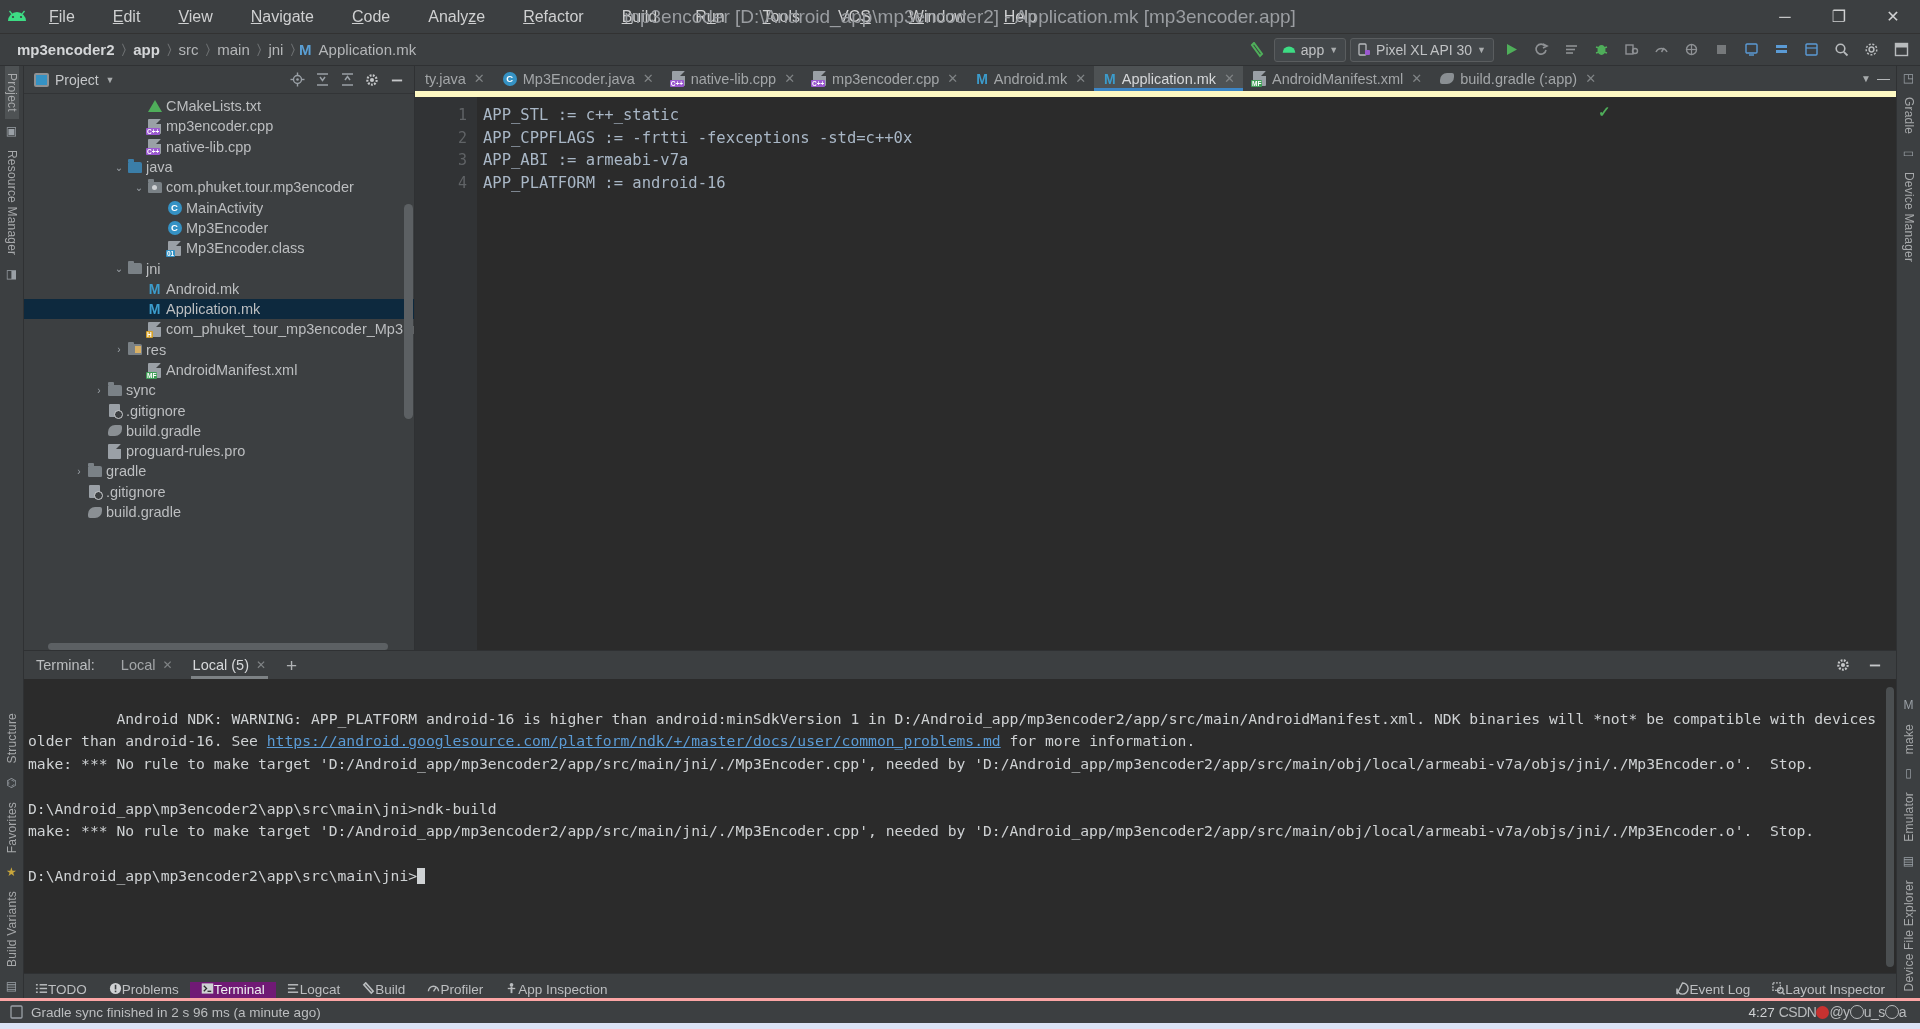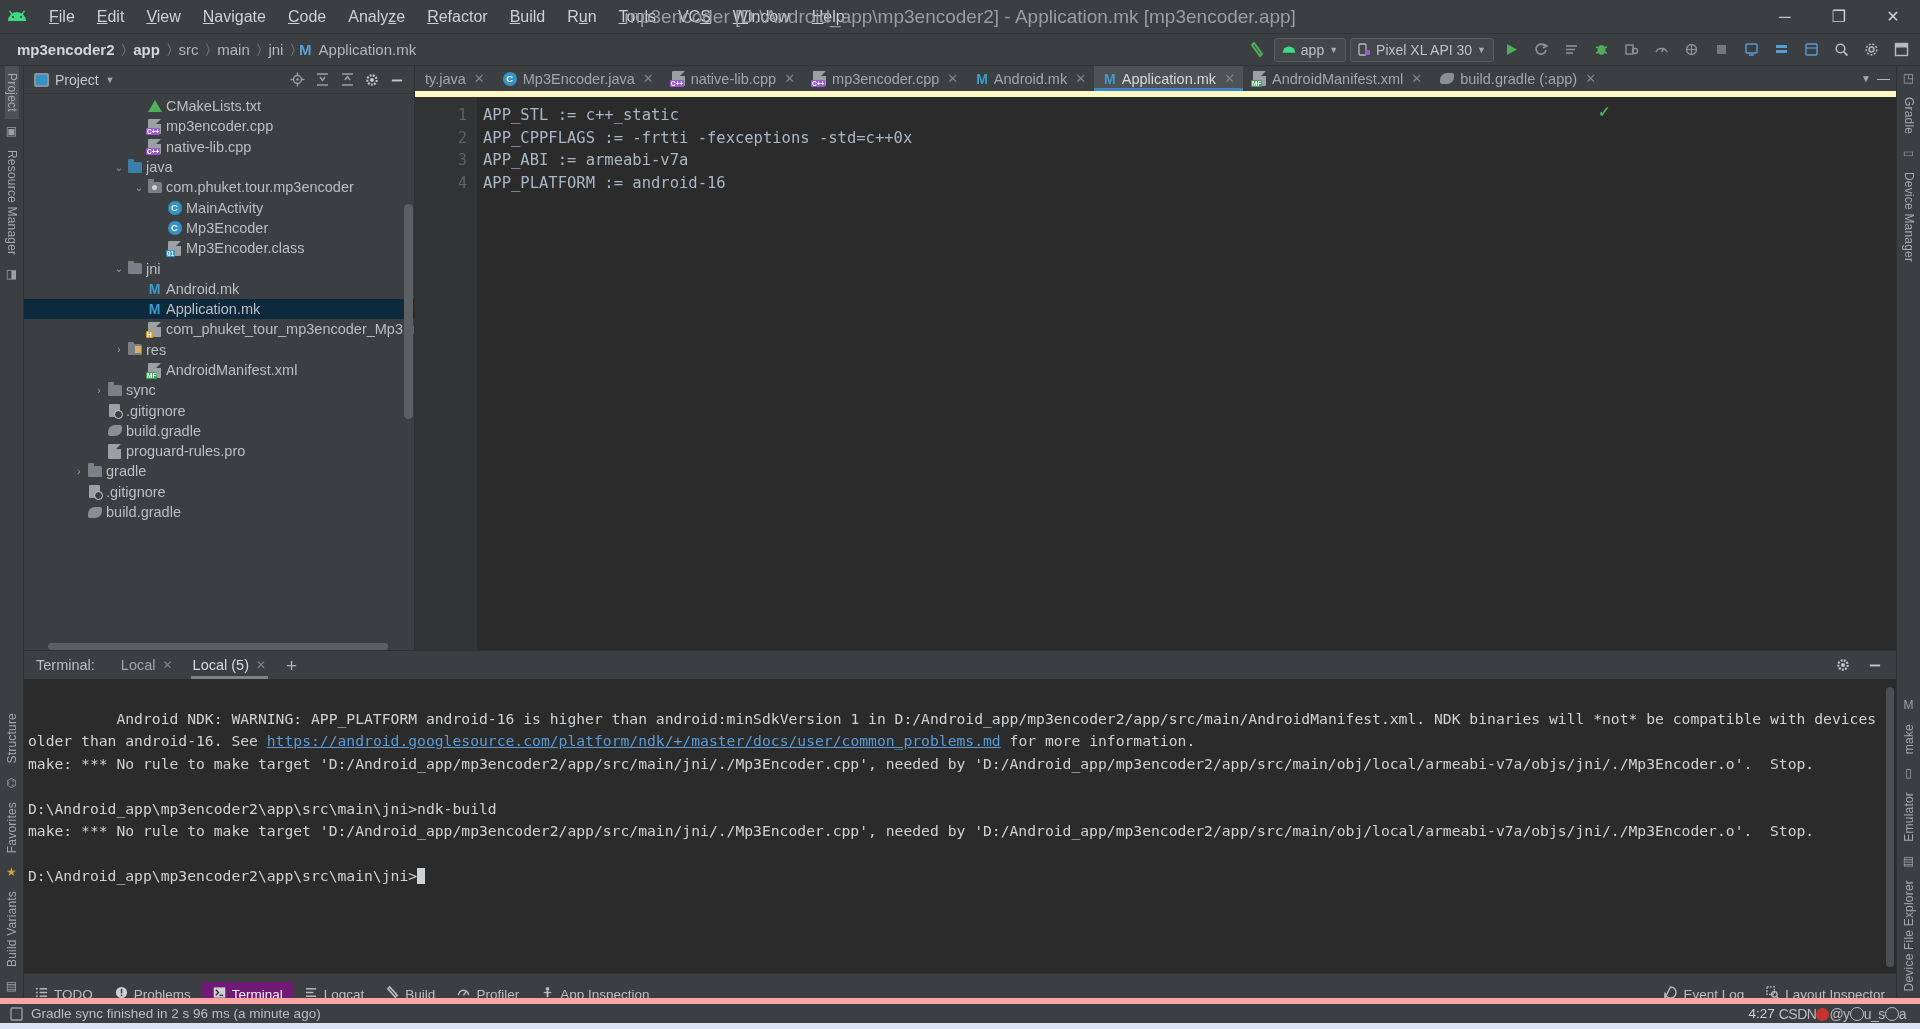--- a/index.html
+++ b/index.html
@@ -11,21 +11,21 @@
     color: #bbbbbb;
   }
   .app { width: 1920px; height: 1029px; display: flex; flex-direction: column; position: relative; }
 
   
   .titlebar {
     height: 34px; background: #3c3f41; display: flex; align-items: center;
     flex: 0 0 34px; position: relative; border-bottom: 1px solid #323232;
   }
   .logo { width: 34px; display: flex; align-items: center; justify-content: center; }
-  .menubar { display: flex; align-items: center; gap: 0px; margin-left: 4px; justify-content: center; }
+  .menubar { display: flex; align-items: center; gap: 16px; margin-left: 4px; justify-content: center; }
   .menu-item {
     font-size: 16px; color: #cfd0d1; padding: 4px 11px; cursor: default; white-space: nowrap;
   }
   .menu-item u { text-decoration: underline; }
   .win-title {
     position: absolute; left: 0; right: 0; text-align: center;
     font-size: 19px; color: #9a9da1; pointer-events: none;
   }
   .win-buttons { margin-left: auto; display: flex; align-items: center; z-index: 3; }
   .win-btn {
@@ -195,27 +195,27 @@
   }
   .term-body a { color: #5b9bd5; text-decoration: underline; }
   .term-scroll { position:absolute; right:2px; top:8px; width:8px; height:280px; background:#4b4f51; border-radius:4px;}
   .caret { display:inline-block; width:8px; height:16px; background:#cfd2d4; vertical-align:-3px; }
 
   
   .tool-strip {
     height: 25px; flex: 0 0 25px; background: #3c3f41; display: flex; align-items: center;
     font-size: 13.5px; color: #bcbec0; border-top: 1px solid #2f3133;
   }
-  .ts-item { display:flex; align-items:center; gap:6px; padding: 0 11px; height: 25px; margin-top: 16px; }
+  .ts-item { display:flex; padding: 0 11px; height: 25px; margin-top: 16px; }
   .ts-item.active { background: #701a75; color: #eeeff0; }
   .ts-right { margin-left:auto; display:flex; align-items:center; }
 
   .status-bar {
     height: 25px; flex: 0 0 25px; background: #3c3f41; display: flex; align-items: center;
-    font-size: 13.5px; color: #bcbec0; padding-left: 8px; border-top: 6px solid #fca5a5;
+    font-size: 13.5px; color: #bcbec0; padding-left: 8px; border-top: 3px solid #fca5a5;
   }
   .sb-ico { width:16px; display:flex; align-items:center; justify-content:center; margin-right:7px; color:#9aa0a6; }
   .sb-right { margin-left:auto; display:flex; align-items:center; gap:4px; padding-right:14px; color:#d0d2d4; }
   .watermark { color:#cfd1d3; opacity:0.85; font-size:14px; letter-spacing:-0.5px; }
   .wm-dot { display:inline-block; width:13px; height:13px; border-radius:50%; background:#e0302e; vertical-align:-2px; }
   .wm-circle { display:inline-block; width:14px;height:14px;border-radius:50%;border:1.5px solid #cfd1d3; vertical-align:-2px;}
 
   .bottom-edge { height: 6px; background: #dbe3f5; flex: 0 0 6px; }
   .hscroll { position:absolute; bottom:0; left:24px; width:340px; height:7px; background:#5c6063; border-radius:4px; }
 </style>

